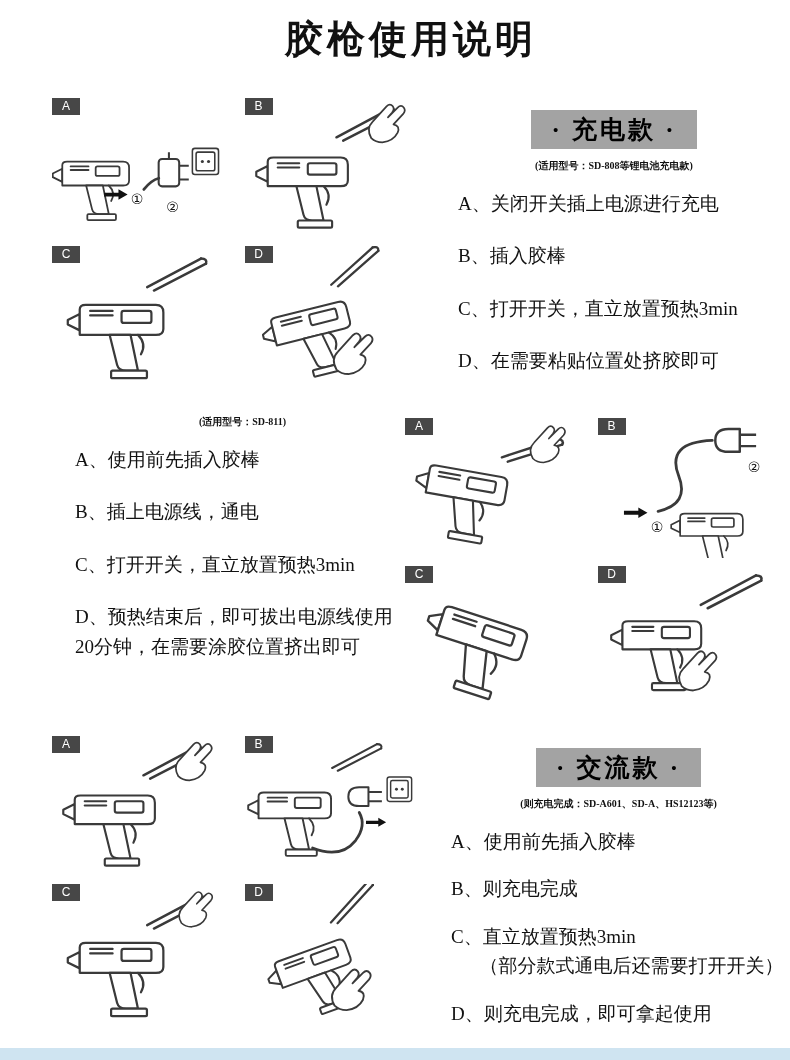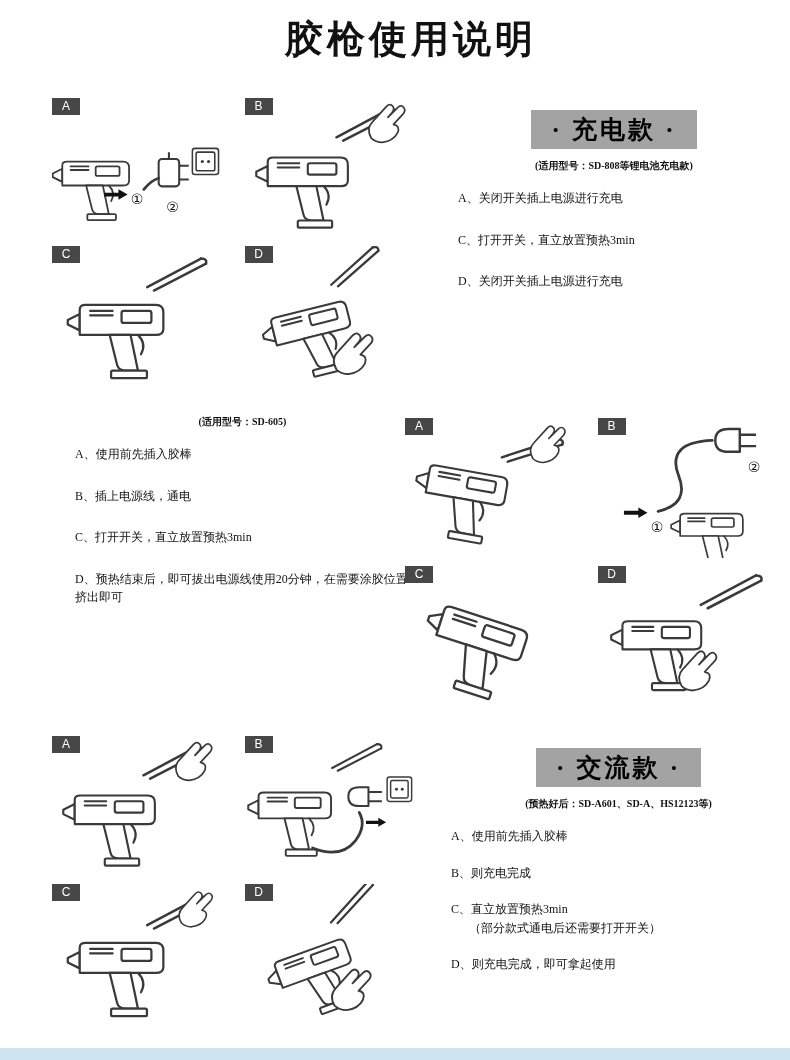--- a/index.html
+++ b/index.html
@@ -39,21 +39,21 @@
   .sec-title-wrap{text-align:center;margin-bottom:10px;}
   .sec-title{
     display:inline-block;background:#a3a3a3;color:#000;
     font-size:25px;font-weight:bold;letter-spacing:3px;
     padding:3px 20px;
   }
   .model{
     text-align:center;font-weight:bold;font-size:10px;
     margin-bottom:16px;white-space:nowrap;
   }
-  .step{font-size:12px;line-height:1.55;}
+  .step{font-size:19px;line-height:1.55;}
   .tb-1 .step{margin-bottom:23px;}
   .tb-2 .step{margin-bottom:23px;}
   .tb-3 .step{margin-bottom:18px;}
   .note{display:block;padding-left:1.5em;}
   .note:empty{display:none;}
   
   .cord{fill:none;stroke:#3a3a3a;stroke-width:3;stroke-linecap:round;}
   .num{font-size:15px;fill:#111;font-family:"DejaVu Sans",sans-serif;}
   
   .footer-bar{
@@ -164,31 +164,35 @@
 
   <div class="text-block tb-1" style="left:458px;top:110px;width:312px;">
     <div class="sec-title-wrap">
       <span class="sec-title">· 充电款 ·</span>
     </div>
     <div class="model">(适用型号：SD-808等锂电池充电款)</div>
     <div class="step">
       <span>A、关闭开关插上电源进行充电</span>
     </div>
     <div class="step">
+      <span>B、插入胶棒</span>
+      
+    </div>
+    <div class="step">
       <span>C、打开开关，直立放置预热3min</span>
       
     </div>
     <div class="step">
-      <span>D、关闭开关插上电源进行充电</span>
+      <span>D、在需要粘贴位置处挤胶即可</span>
       
     </div>
   </div>
 
   <div class="text-block tb-2" style="left:75px;top:415px;width:335px;">
-    <div class="model">(适用型号：SD-605)</div>
+    <div class="model">(适用型号：SD-811)</div>
     <div class="step">
       <span>A、使用前先插入胶棒</span>
       
     </div>
     <div class="step">
       <span>B、插上电源线，通电</span>
       
     </div>
     <div class="step">
       <span>C、打开开关，直立放置预热3min</span>
@@ -285,21 +289,21 @@
         </g>
         <use href="#sym-hand" x="84" y="84" width="56" height="56"></use>
       </svg>
     </div>
   </div>
 
   <div class="text-block tb-3" style="left:451px;top:748px;width:335px;">
     <div class="sec-title-wrap">
       <span class="sec-title">· 交流款 ·</span>
     </div>
-    <div class="model">(预热好后：SD-A601、SD-A、HS12123等)</div>
+    <div class="model">(则充电完成：SD-A601、SD-A、HS12123等)</div>
     <div class="step">
       <span>A、使用前先插入胶棒</span>
       
     </div>
     <div class="step">
       <span>B、则充电完成</span>
       
     </div>
     <div class="step">
       <span>C、直立放置预热3min</span>

